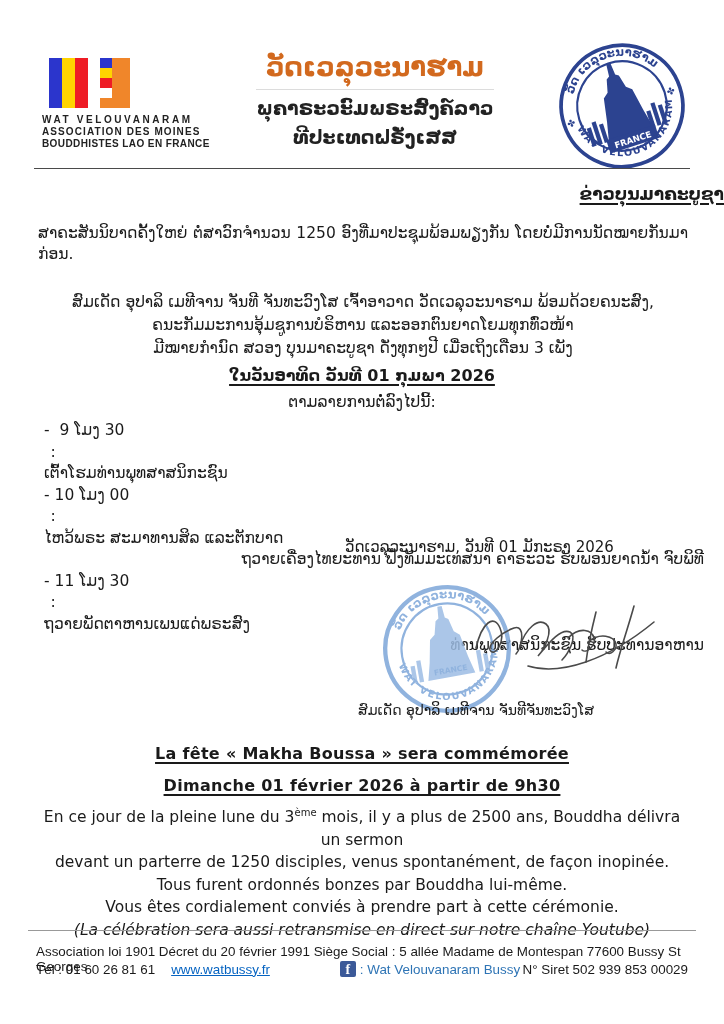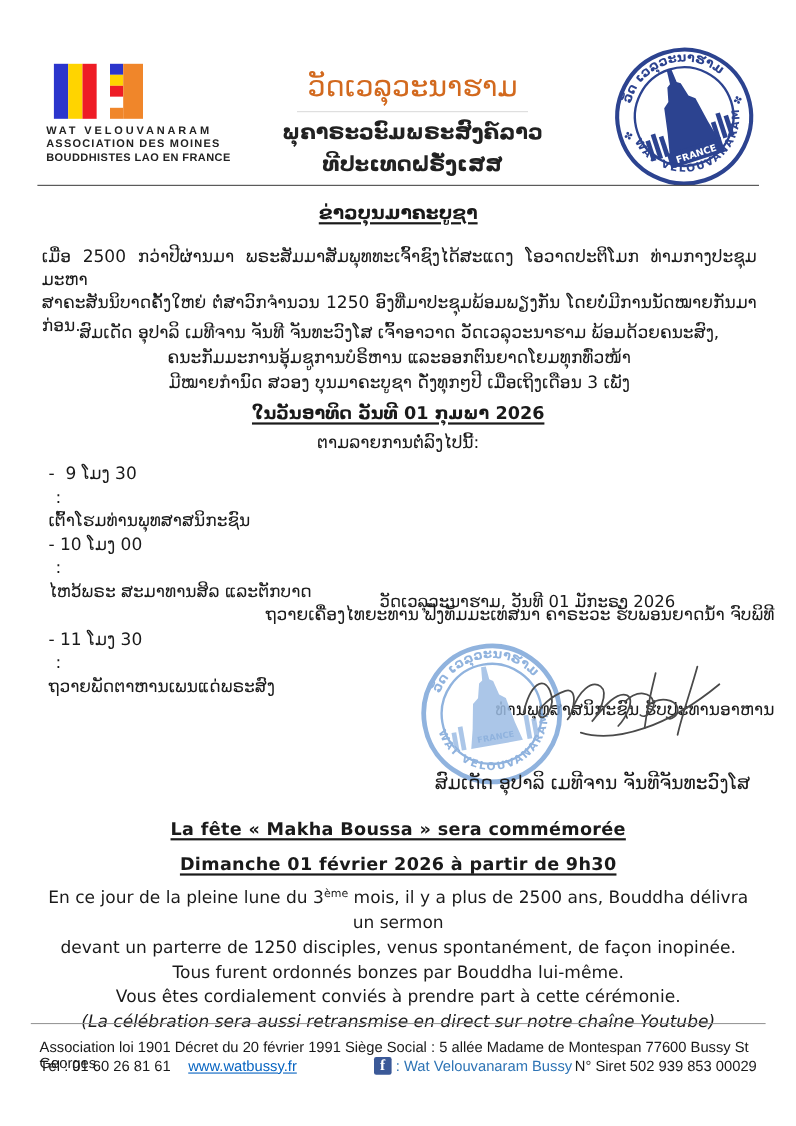--- a/index.html
+++ b/index.html
@@ -19,29 +19,29 @@
   .flag .w13 { width:13px; } .flag .w12 { width:12px; } .flag .w18 { width:18px; }
   .flag .stack { width:12px; display:flex; flex-direction:column; }
   .flag .stack div { flex:1; }
   .org-lines { position:absolute; left:42px; top:114px; width:230px;
     font-family:"Liberation Sans", sans-serif; font-weight:bold; font-size:10px;
     line-height:12px; color:#222; }
   .org-l1 { letter-spacing:2.6px; }
   .org-l2 { letter-spacing:1.1px; }
   .org-l3 { letter-spacing:0.4px; }
   .title-block { position:absolute; left:242px; top:50px; width:266px; text-align:center; }
-  .lao-title { display:inline-block; color:#d2691e; font-size:26px; font-weight:normal;
-    padding:2px 10px 7px; border-bottom:1px solid #dcdcdc;margin-top:12px; }
+  .lao-title { display:inline-block; color:#d2691e; font-size:26px; font-weight:bold;
+    padding:2px 10px 7px; border-bottom:1px solid #dcdcdc; }
   .lao-sub { font-size:19px; font-weight:600; margin-top:7px; color:#222; }
   .seal-top { position:absolute; left:558px; top:42px; width:128px; height:128px;
     transform:rotate(-18deg); }
   .header-rule { position:absolute; left:34px; right:34px; top:168px;
     border-top:1.5px solid #4a4a4a; }
   
-  .letter-title { position:absolute; top:184px; left:0; width:100%; text-align:center;
+  .letter-title { position:absolute; top:184px; left:0; width:100%; text-align:right;
     font-size:17px; font-weight:bold; }
   .u { text-decoration:underline; text-underline-offset:3px; text-decoration-thickness:1.5px; }
   .para1 { position:absolute; left:38px; right:36px; top:223px; font-size:15.5px; line-height:21px; }
   .jline { text-align:justify; text-align-last:justify; }
   .para2 { position:absolute; left:38px; right:36px; top:291px; text-align:center;
     font-size:15.5px; line-height:23px; }
   .date-heading { position:absolute; top:366px; left:0; width:100%; text-align:center;
     font-size:16px; font-weight:bold; }
   .program-intro { position:absolute; top:393px; left:0; width:100%; text-align:center;
     font-size:15.5px; }
@@ -50,22 +50,22 @@
   .srow { display:flex;flex-direction:column; }
   .stime { width:94px; white-space:pre; }
   .scolon { width:18px; text-align:center; }
   .stext { flex:1; }
   .scont { margin-left:120px;text-align:right; }
   .dateline { position:absolute; left:345px; top:538px; font-size:15px; }
   
   .stamp-wrap { position:absolute; left:382px; top:584px; width:130px; height:130px;
     transform:rotate(-10deg); opacity:0.85; }
   .signature { position:absolute; left:468px; top:588px; width:195px; height:95px; }
-  .signatory { position:absolute; left:332px; top:702px; width:350px; text-align:right;
-    font-size:17px; }
+  .signatory { position:absolute; left:301px; top:702px; width:350px; text-align:center;
+    font-size:14px; }
   
   .fr-h { position:absolute; left:0; width:100%; text-align:center; font-size:16px;
     font-weight:bold; letter-spacing:0.3px; }
   .fr-h1 { top:744px; } .fr-h2 { top:776px; }
   .fr-para { position:absolute; left:36px; right:36px; top:802px; text-align:center;
     font-size:15.5px; line-height:22.5px; }
   .fr-para sup { font-size:10px; }
   .italic { font-style:italic; }
   
   .footer-rule { position:absolute; left:28px; right:28px; top:930px; border-top:1px solid #999; }
@@ -141,21 +141,20 @@
     <text x="104" y="64" font-size="9" fill="#2c4390">✤</text>
   </svg>
 
   <div class="header-rule"></div>
 
   <div class="letter-title">
     <span class="u">ຂ່າວບຸນມາຄະບູຊາ</span>
   </div>
 
   <div class="para1">
-    <div class="jline">ເມື່ອ 2500 ກວ່າປີຜ່ານມາ ພຣະສັມມາສັມພຸທທະເຈົ້າຊົງໄດ້ສະແດງ ໂອວາດປະຕິໂມກ ທ່າມກາງປະຊຸມມະຫາ</div>
     <div class="jline">ສາຄະສັນນິບາດຄັ້ງໃຫຍ່ ຕໍ່ສາວົກຈຳນວນ 1250 ອົງທີ່ມາປະຊຸມພ້ອມພຽງກັນ ໂດຍບໍ່ມີການນັດໝາຍກັນມາ</div>
     <div>ກ່ອນ.</div>
   </div>
 
   <div class="para2">
     <div>ສົມເດັດ ອຸປາລິ ເມທີຈານ ຈັນທີ ຈັນທະວົງໂສ ເຈົ້າອາວາດ ວັດເວລຸວະນາຮາມ ພ້ອມດ້ວຍຄນະສົງ,</div>
     <div>ຄນະກັມມະການອຸ້ມຊູການບໍຣິຫານ ແລະອອກຕົນຍາດໂຍມທຸກທົ່ວໜ້າ</div>
     <div>ມີໝາຍກຳນົດ ສວອງ ບຸນມາຄະບູຊາ ດັ່ງທຸກໆປີ ເມື່ອເຖິງເດືອນ 3 ເພັງ</div>
   </div>
 

